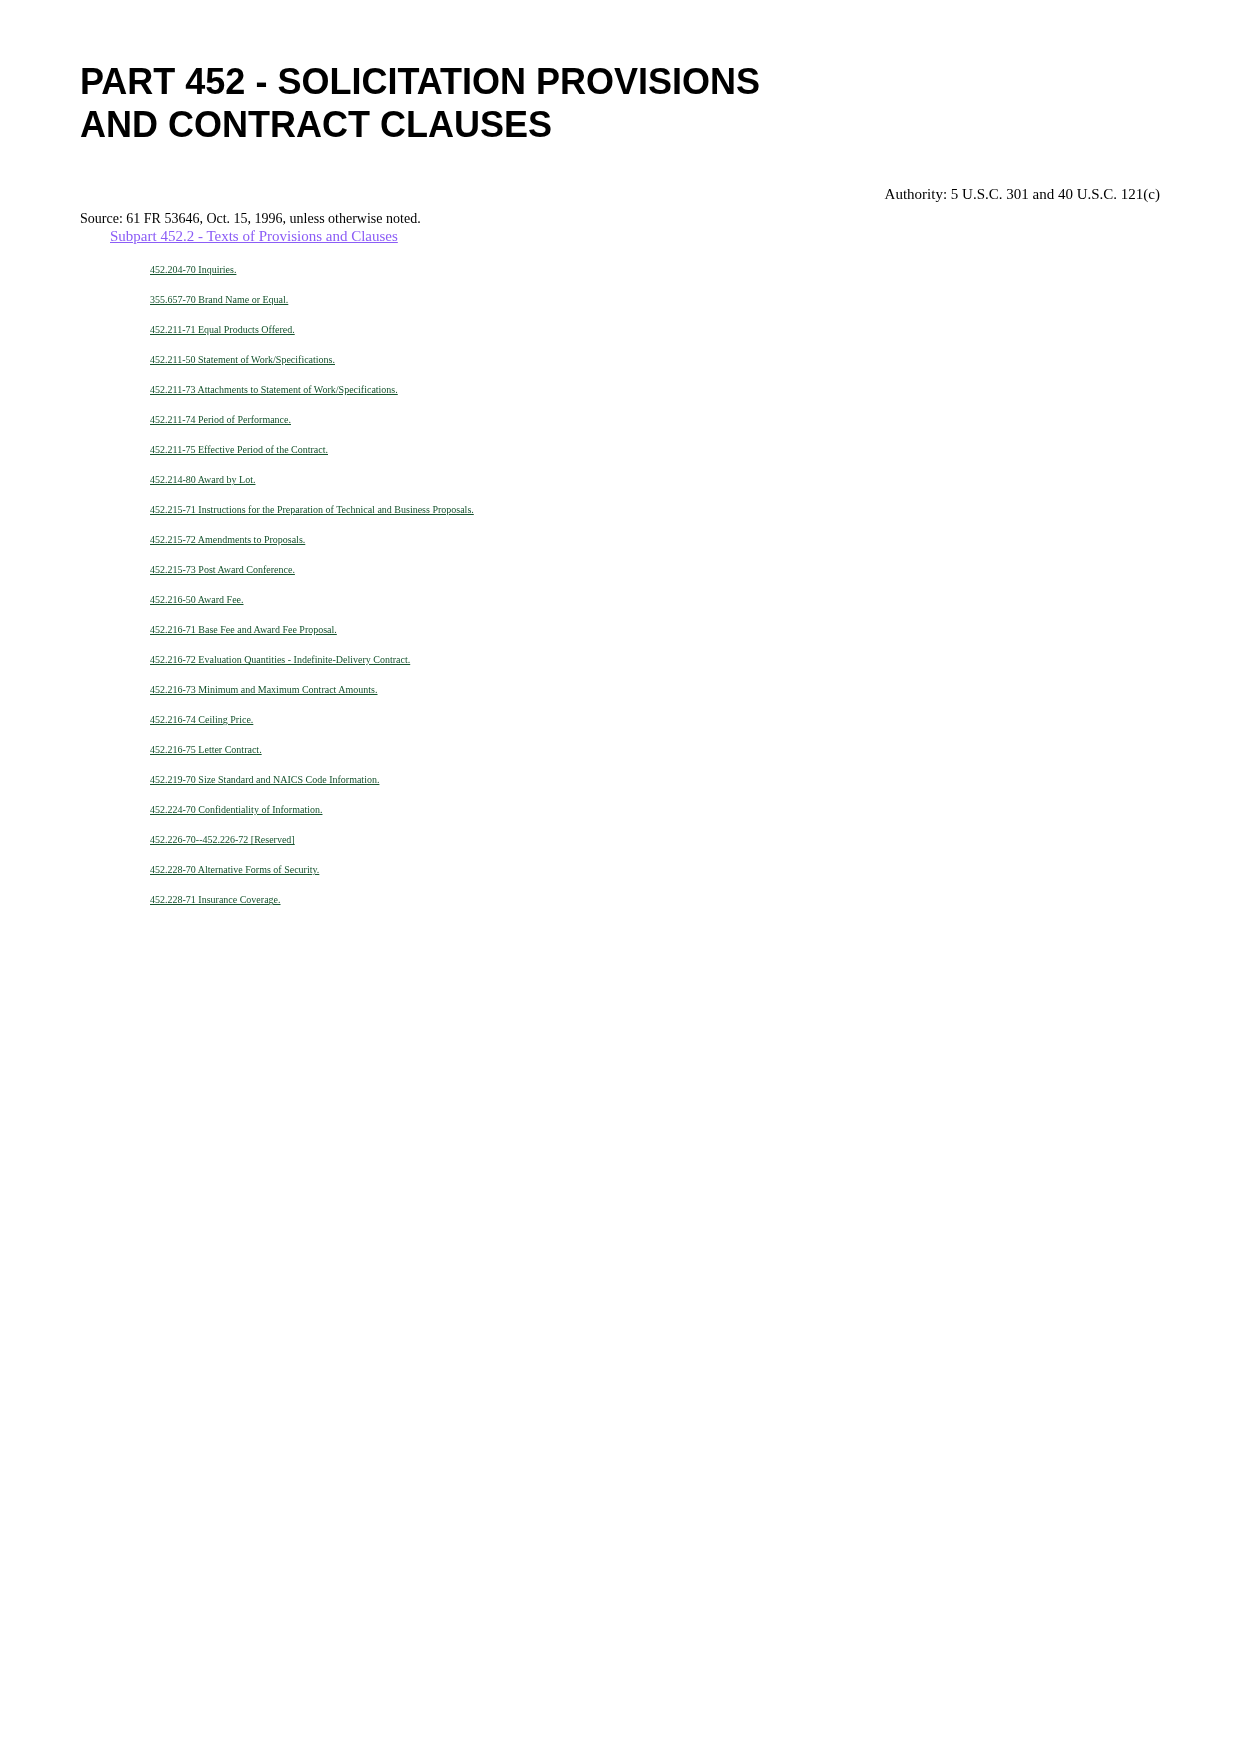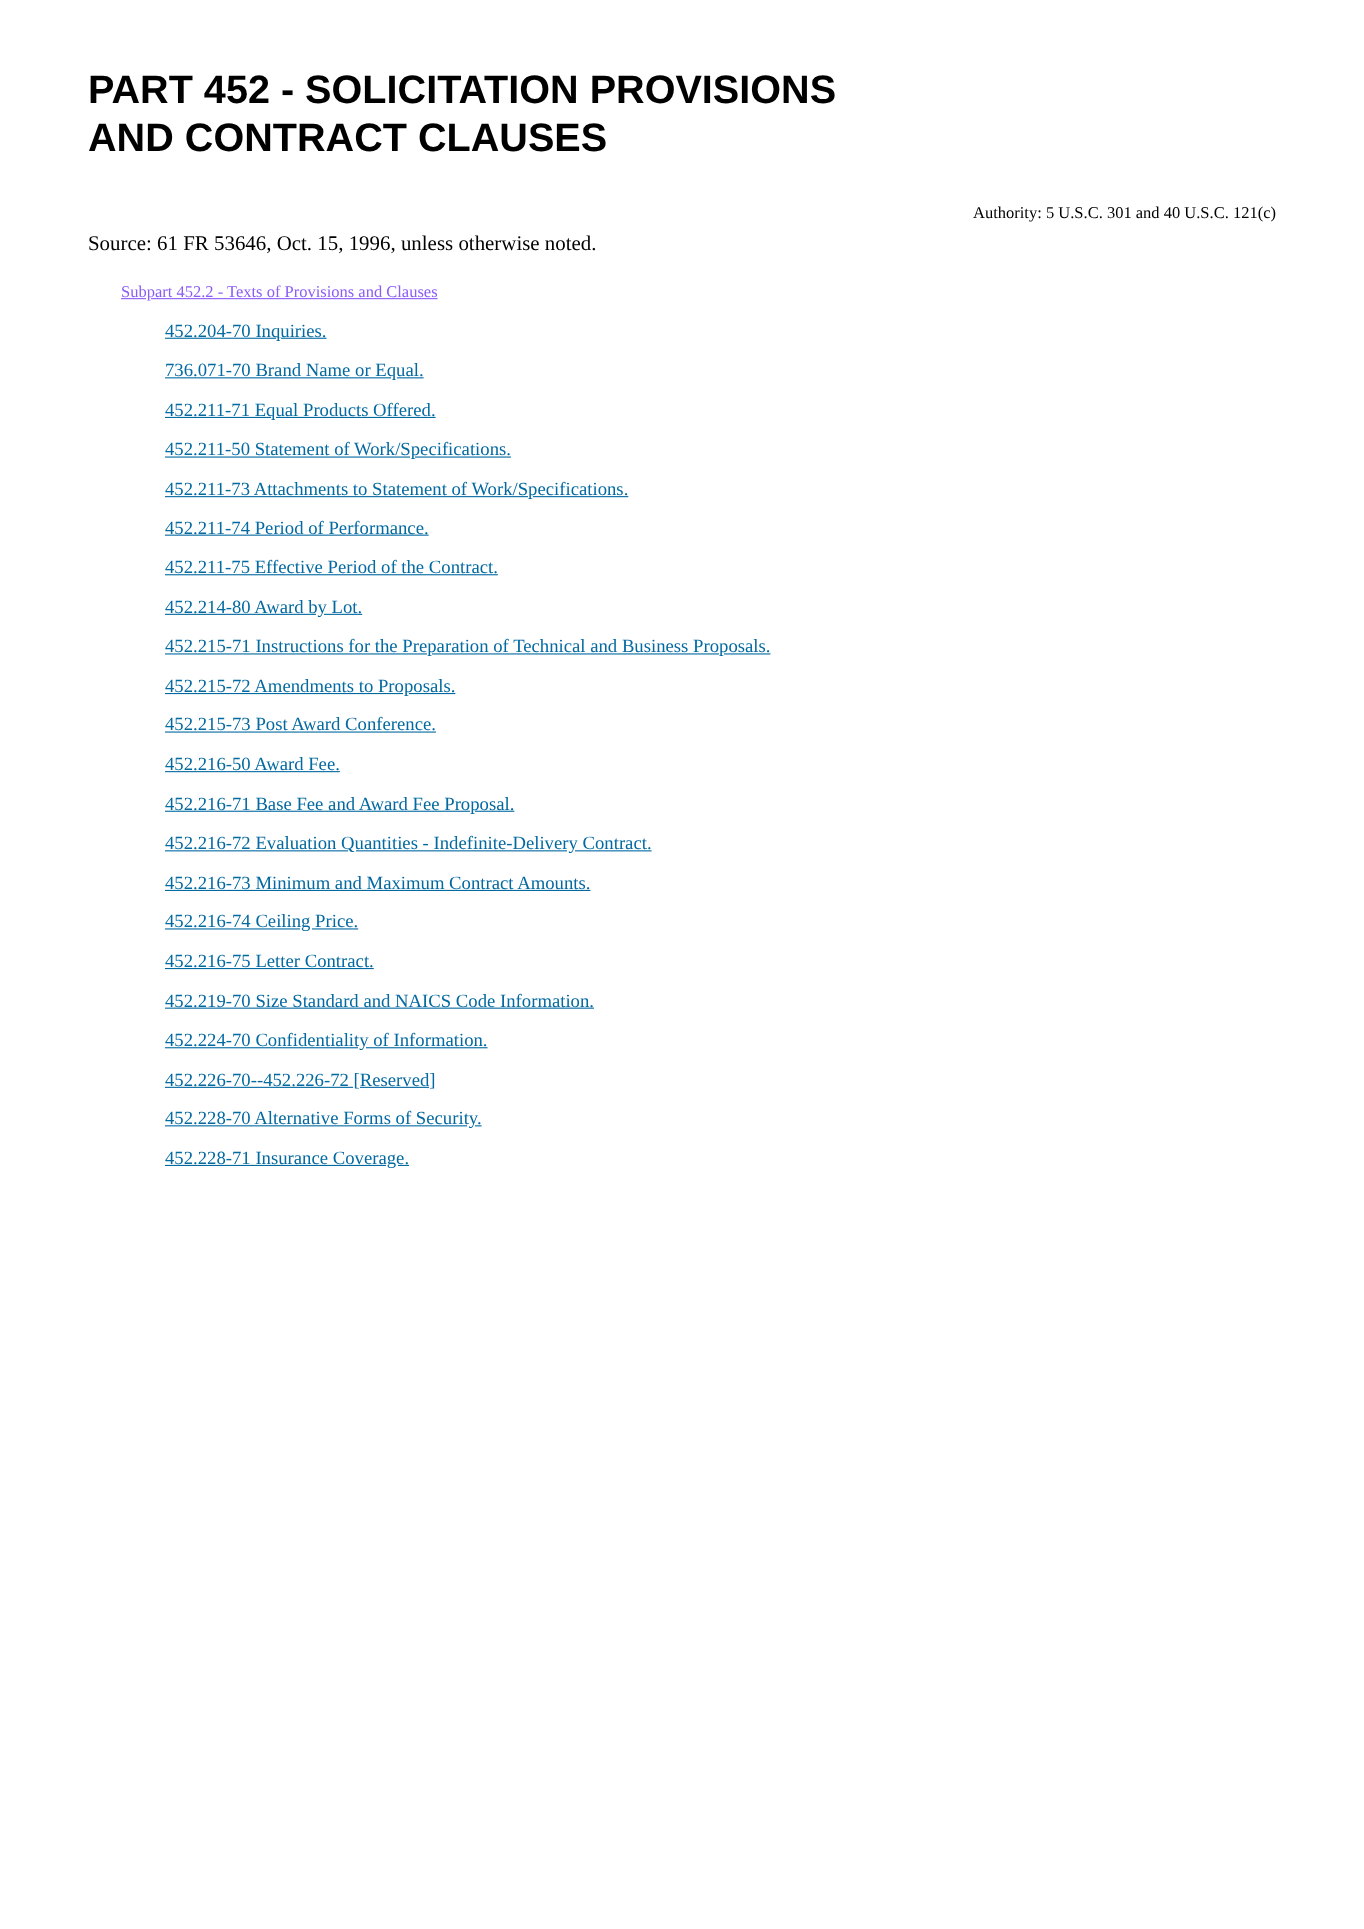--- a/index.html
+++ b/index.html
@@ -26,22 +26,21 @@
       font-family: Liberation Sans, sans-serif;
     }
 
     .authority {
       margin-bottom: 8px;
       font-size: 15px;
       text-align: right;
     }
 
     .source {
-      margin-bottom: 24px;
-      font-size: 19px;
+      font-size: 14px;
     }
 
     .toc-container {
       margin-left: 30px;
     }
 
     .toc-subpart {
       margin-bottom: 14px;
     }
 
@@ -54,23 +53,23 @@
     .toc-items {
       margin-left: 40px;
       margin-top: 10px;
     }
 
     .toc-item {
       margin-bottom: 12px;
     }
 
     .toc-item a {
-      color: #0369a1;
+      color: #14532d;
       text-decoration: underline;
-      font-size: 17px;
+      font-size: 10px;
       line-height: 1.4;
     }
   </style>
 </head>
 <body>
 
 <h1 class="page-title">
   <span>PART 452 - SOLICITATION PROVISIONS</span><br>
   <span>AND CONTRACT CLAUSES</span>
 </h1>
@@ -78,21 +77,21 @@
 <p class="authority">Authority: 5 U.S.C. 301 and 40 U.S.C. 121(c)</p>
 <p class="source">Source: 61 FR 53646, Oct. 15, 1996, unless otherwise noted.</p>
 
 <div class="toc-container">
   <div class="toc-subpart">
     <a href="#">Subpart 452.2 - Texts of Provisions and Clauses</a>
   </div>
 
   <div class="toc-items" id="toc-items-container">
   <div class="toc-item"><a href="#">452.204-70 Inquiries.</a></div>
-      <div class="toc-item"><a href="#">736.071-70 Brand Name or Equal.</a></div>
+      <div class="toc-item"><a href="#">355.657-70 Brand Name or Equal.</a></div>
       <div class="toc-item"><a href="#">452.211-71 Equal Products Offered.</a></div>
       <div class="toc-item"><a href="#">452.211-50 Statement of Work/Specifications.</a></div>
       <div class="toc-item"><a href="#">452.211-73 Attachments to Statement of Work/Specifications.</a></div>
       <div class="toc-item"><a href="#">452.211-74 Period of Performance.</a></div>
       <div class="toc-item"><a href="#">452.211-75 Effective Period of the Contract.</a></div>
       <div class="toc-item"><a href="#">452.214-80 Award by Lot.</a></div>
       <div class="toc-item"><a href="#">452.215-71 Instructions for the Preparation of Technical and Business Proposals.</a></div>
       <div class="toc-item"><a href="#">452.215-72 Amendments to Proposals.</a></div>
       <div class="toc-item"><a href="#">452.215-73 Post Award Conference.</a></div>
       <div class="toc-item"><a href="#">452.216-50 Award Fee.</a></div>

